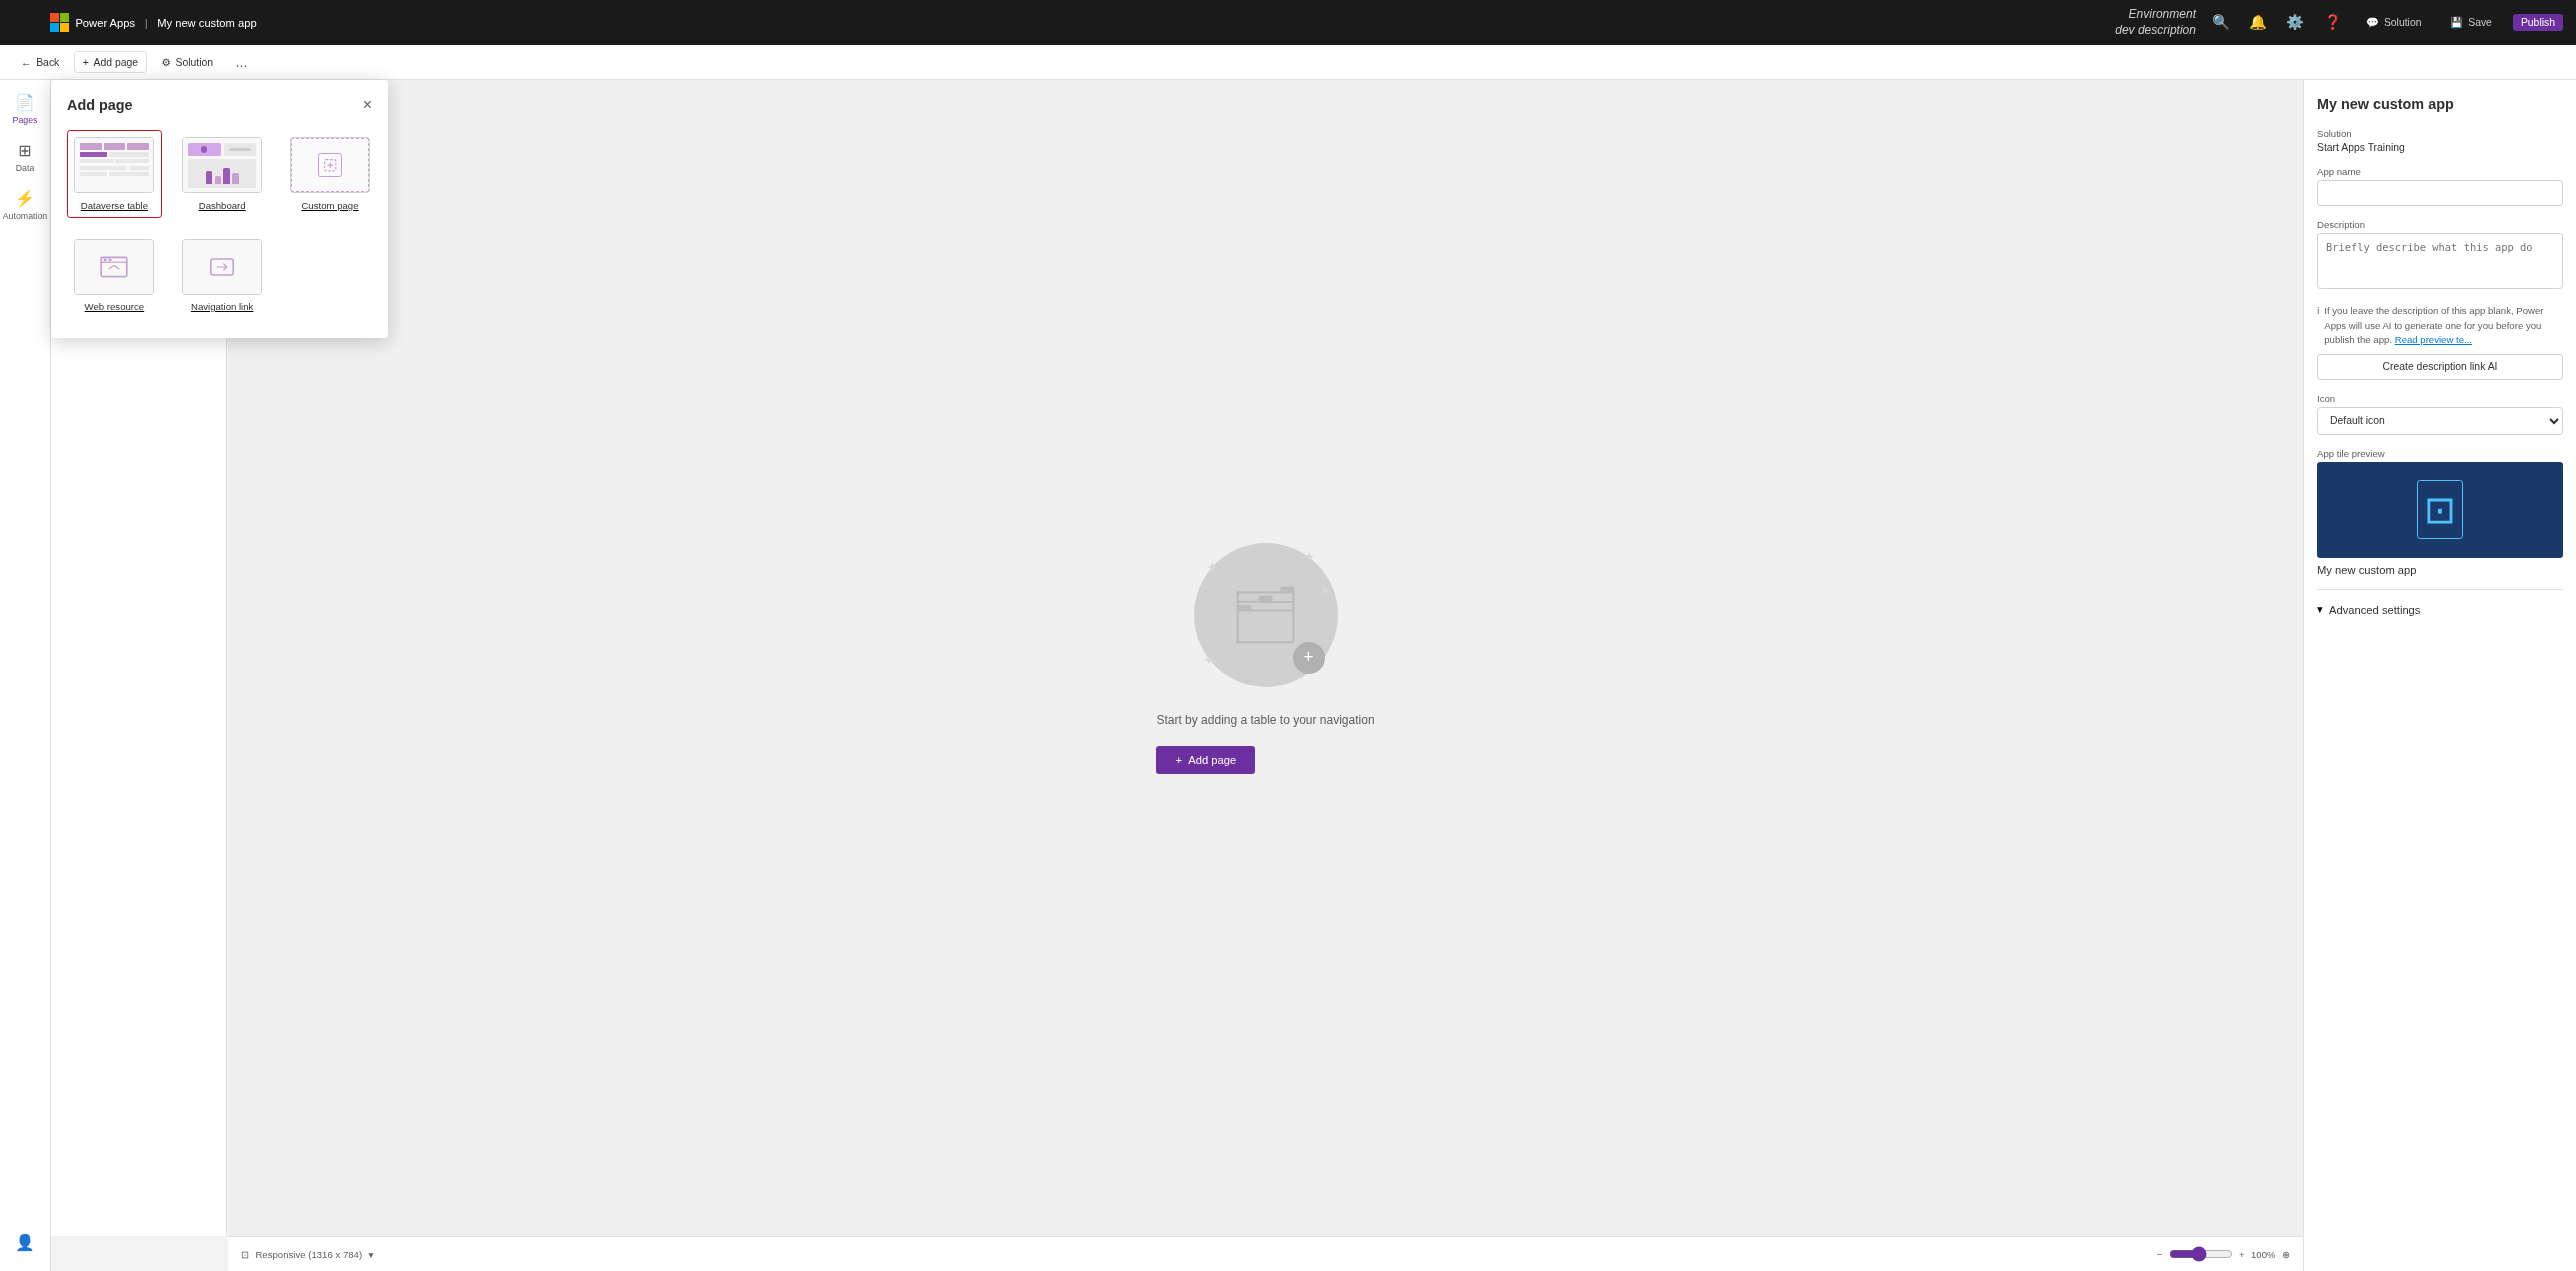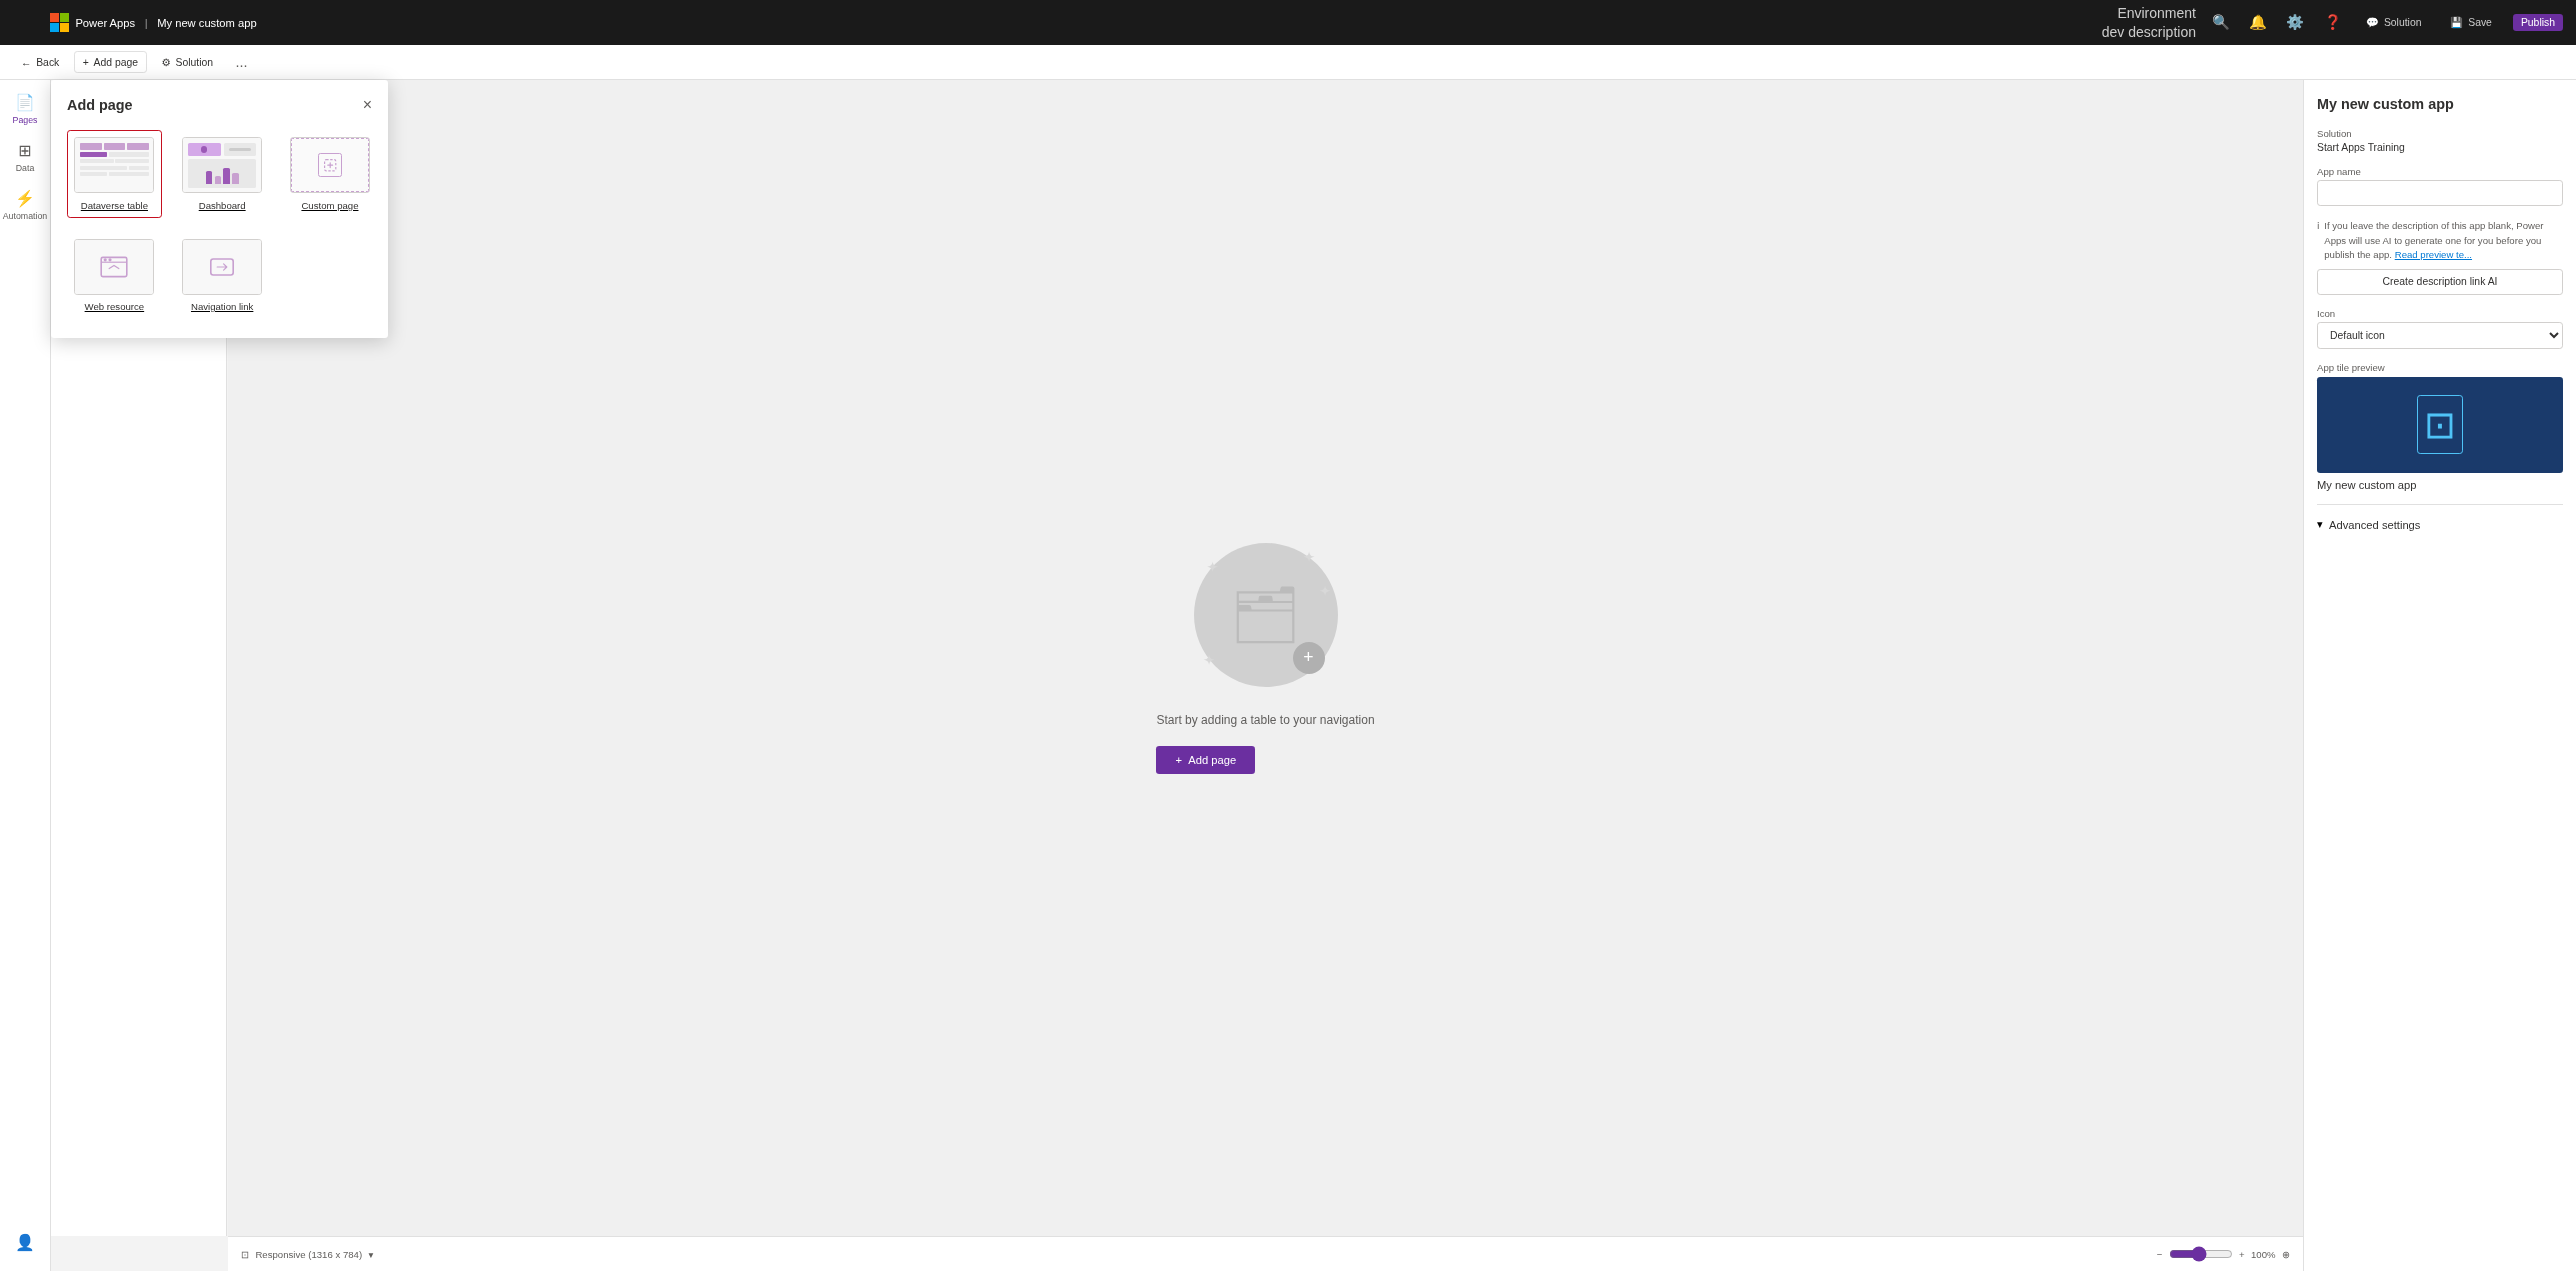--- a/index.html
+++ b/index.html
@@ -12,21 +12,21 @@
     }
     .topbar-logo { display: flex; gap: 6.4px; align-items: center; margin-left: 37px; }
     .ms-logo { width: 19px; height: 19px; display: grid; grid-template-columns: 1fr 1fr; gap: 1.6px; }
     .ms-logo span { display: block; }
     .ms-logo span:nth-child(1) { background: #f25022; }
     .ms-logo span:nth-child(2) { background: #7fba00; }
     .ms-logo span:nth-child(3) { background: #00a4ef; }
     .ms-logo span:nth-child(4) { background: #ffb900; }
     .topbar-sep { color: #999; margin: 0 3.2px; }
     .topbar-right { margin-left: auto; display: flex; align-items: center; gap: 13px; }
-    .env-info { text-align: right; font-size: 14px; color: #ccc; line-height: 1.3; }
+    .env-info { text-align: right; font-size: 12px; color: #ccc; line-height: 1.3; font-style: italic; }
     .topbar-icon-btn { background: none; border: none; color: #ccc; cursor: pointer; font-size: 14.4px; padding: 3.2px; }
     .topbar-action-btn { background: none; border: none; color: #ccc; cursor: pointer; font-size: 10.4px; padding: 3.2px 8px; display: flex; align-items: center; gap: 4.8px; }
     .topbar-action-btn.publish { color: #fff; }
 
     
     .toolbar {
       display: flex; align-items: center; background: #fff; border-bottom: 0.8px solid #e0e0e0;
       height: 35px; padding: 0 13px; gap: 6.4px; position: fixed; top: 45px; left: 0; right: 0; z-index: 99;
     }
     .toolbar-btn {
@@ -308,20 +308,24 @@
   <div class="panel-field">
     <div class="panel-label">Solution</div>
     <div class="panel-value">Start Apps Training</div>
   </div>
 
   <div class="panel-field">
     <div class="panel-label">App name</div>
     <input type="text" class="panel-input" style="">
   </div>
 
+  <div class="panel-field">
+    <div class="panel-label">Description</div>
+    <textarea class="panel-textarea" placeholder="Briefly describe what this app do" style=""></textarea>
+  </div>
 
   <div class="panel-info">
     <span>ℹ</span>
     <span>If you leave the description of this app blank, Power Apps will use AI to generate one for you before you publish the app. <a href="#">Read preview te...</a></span>
   </div>
 
   <div class="panel-field">
     <button class="ai-btn">Create description link AI</button>
   </div>
 

